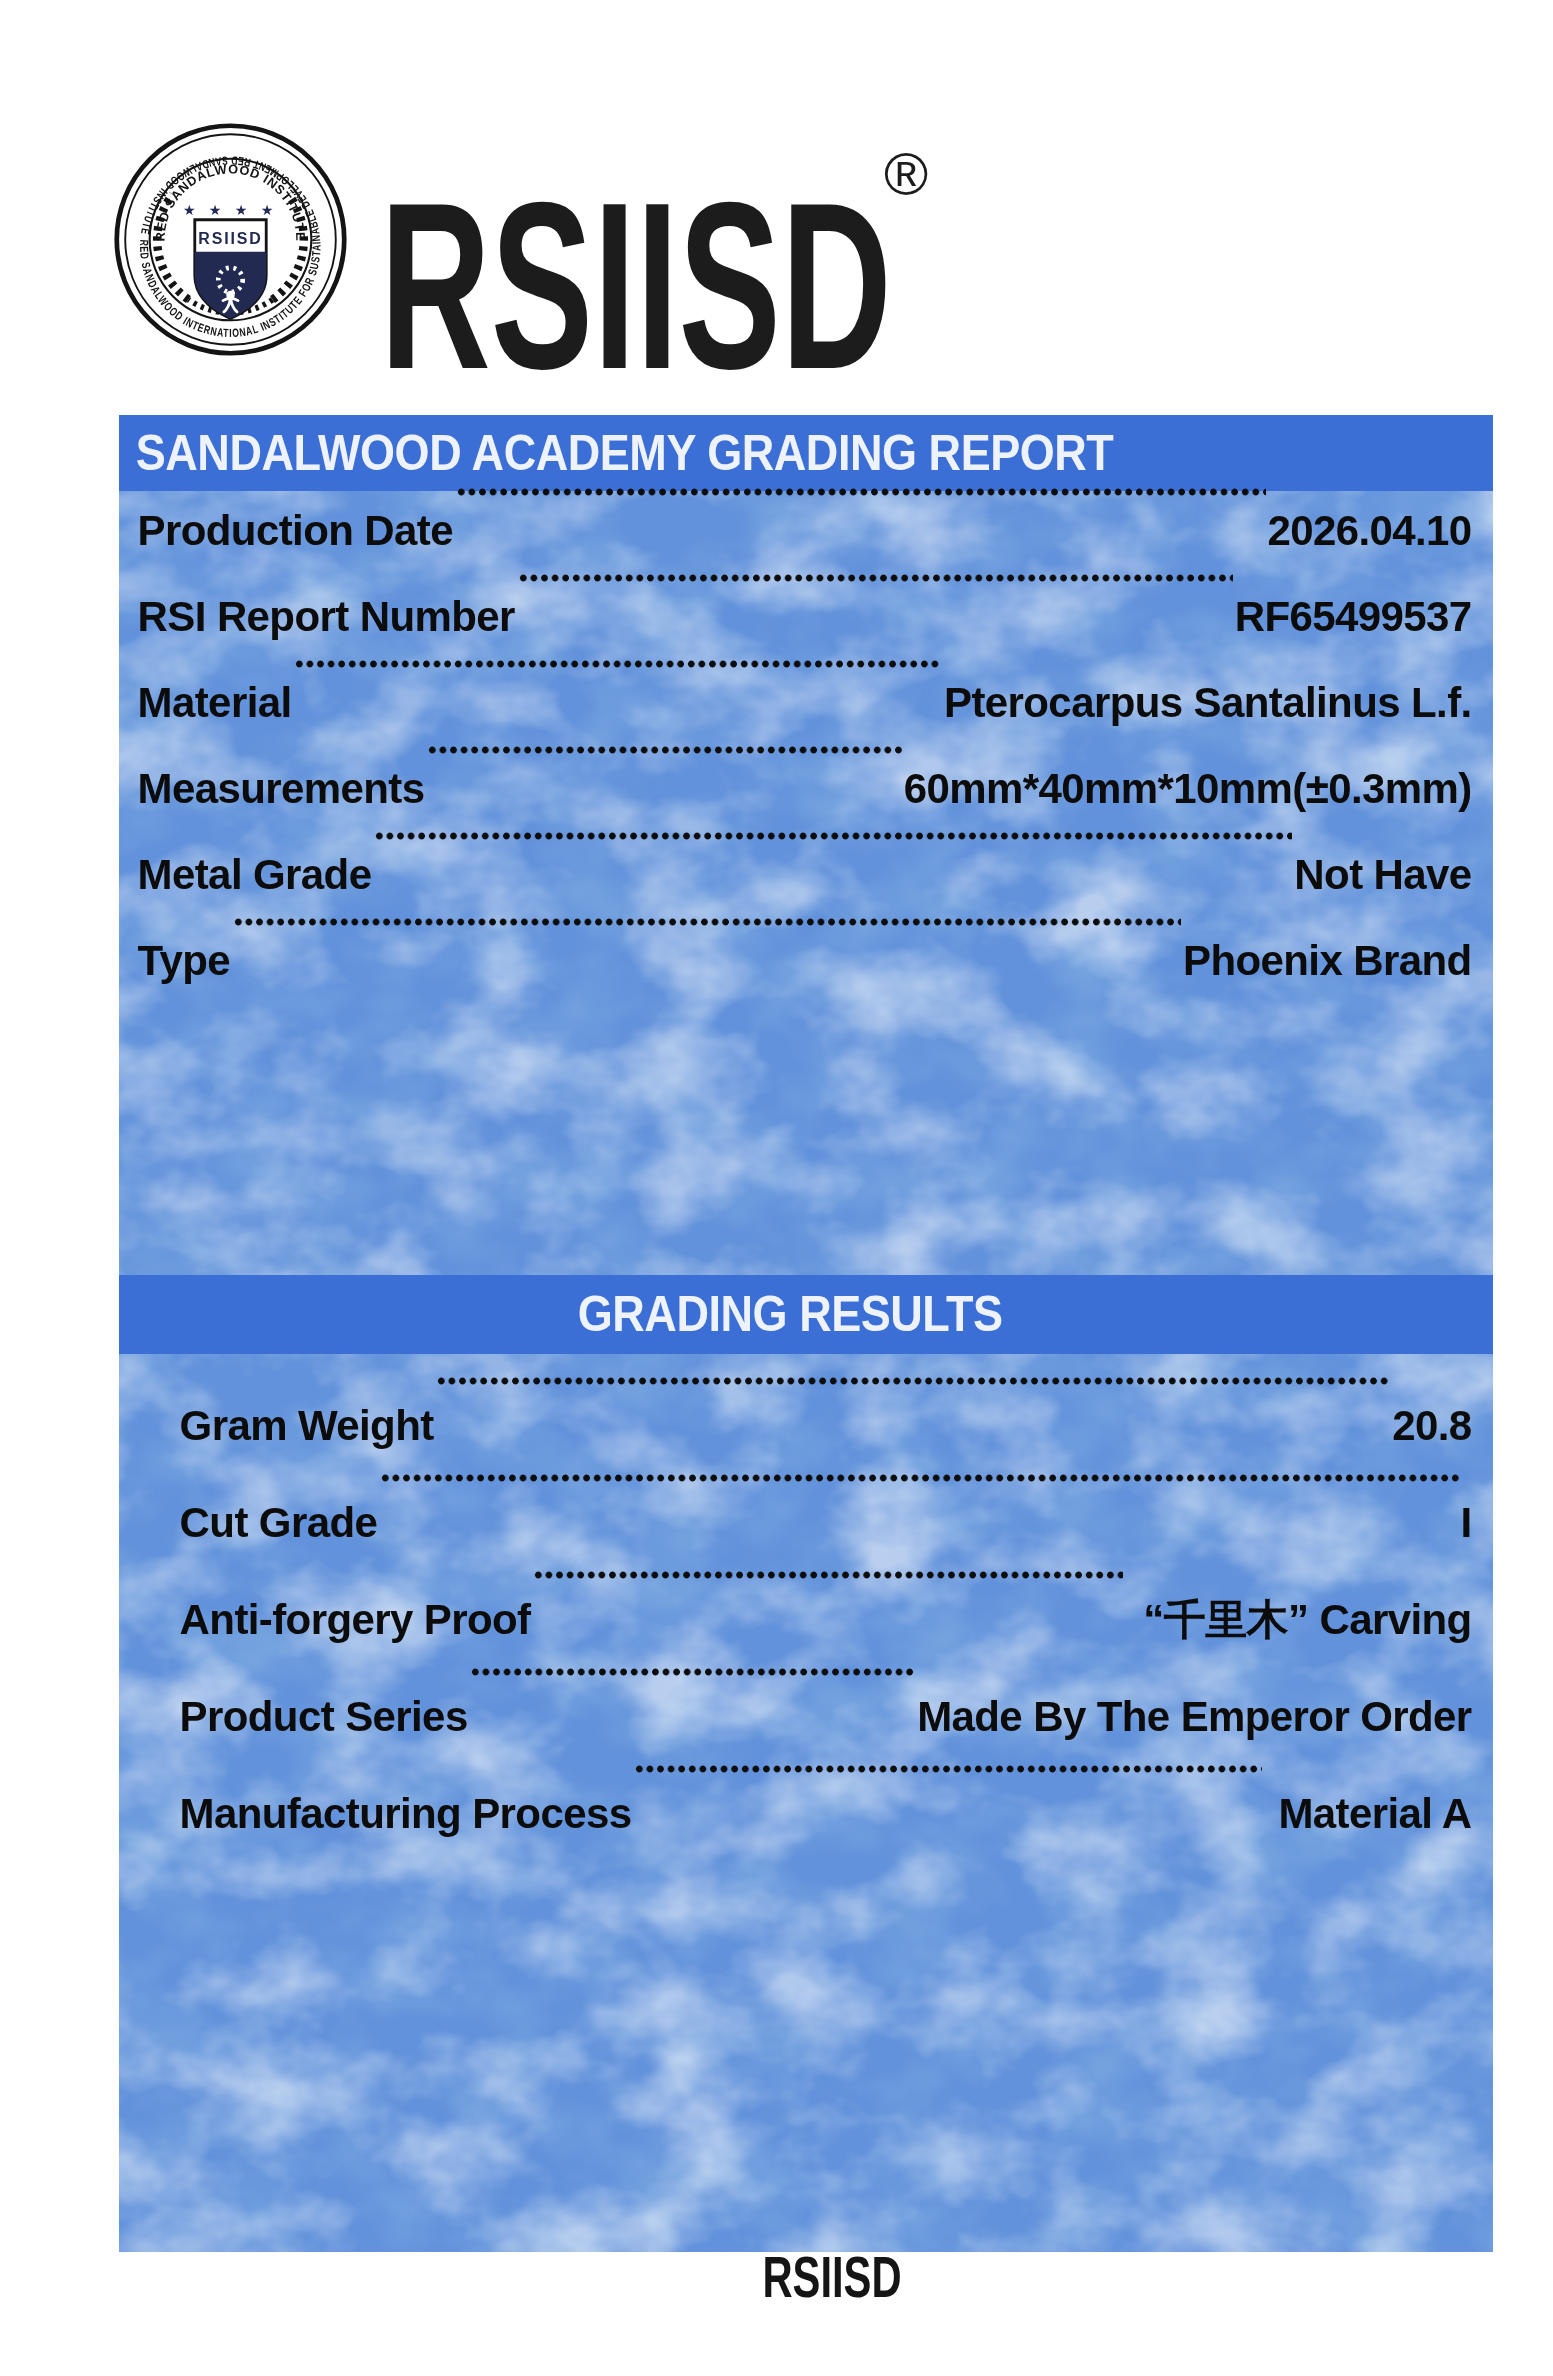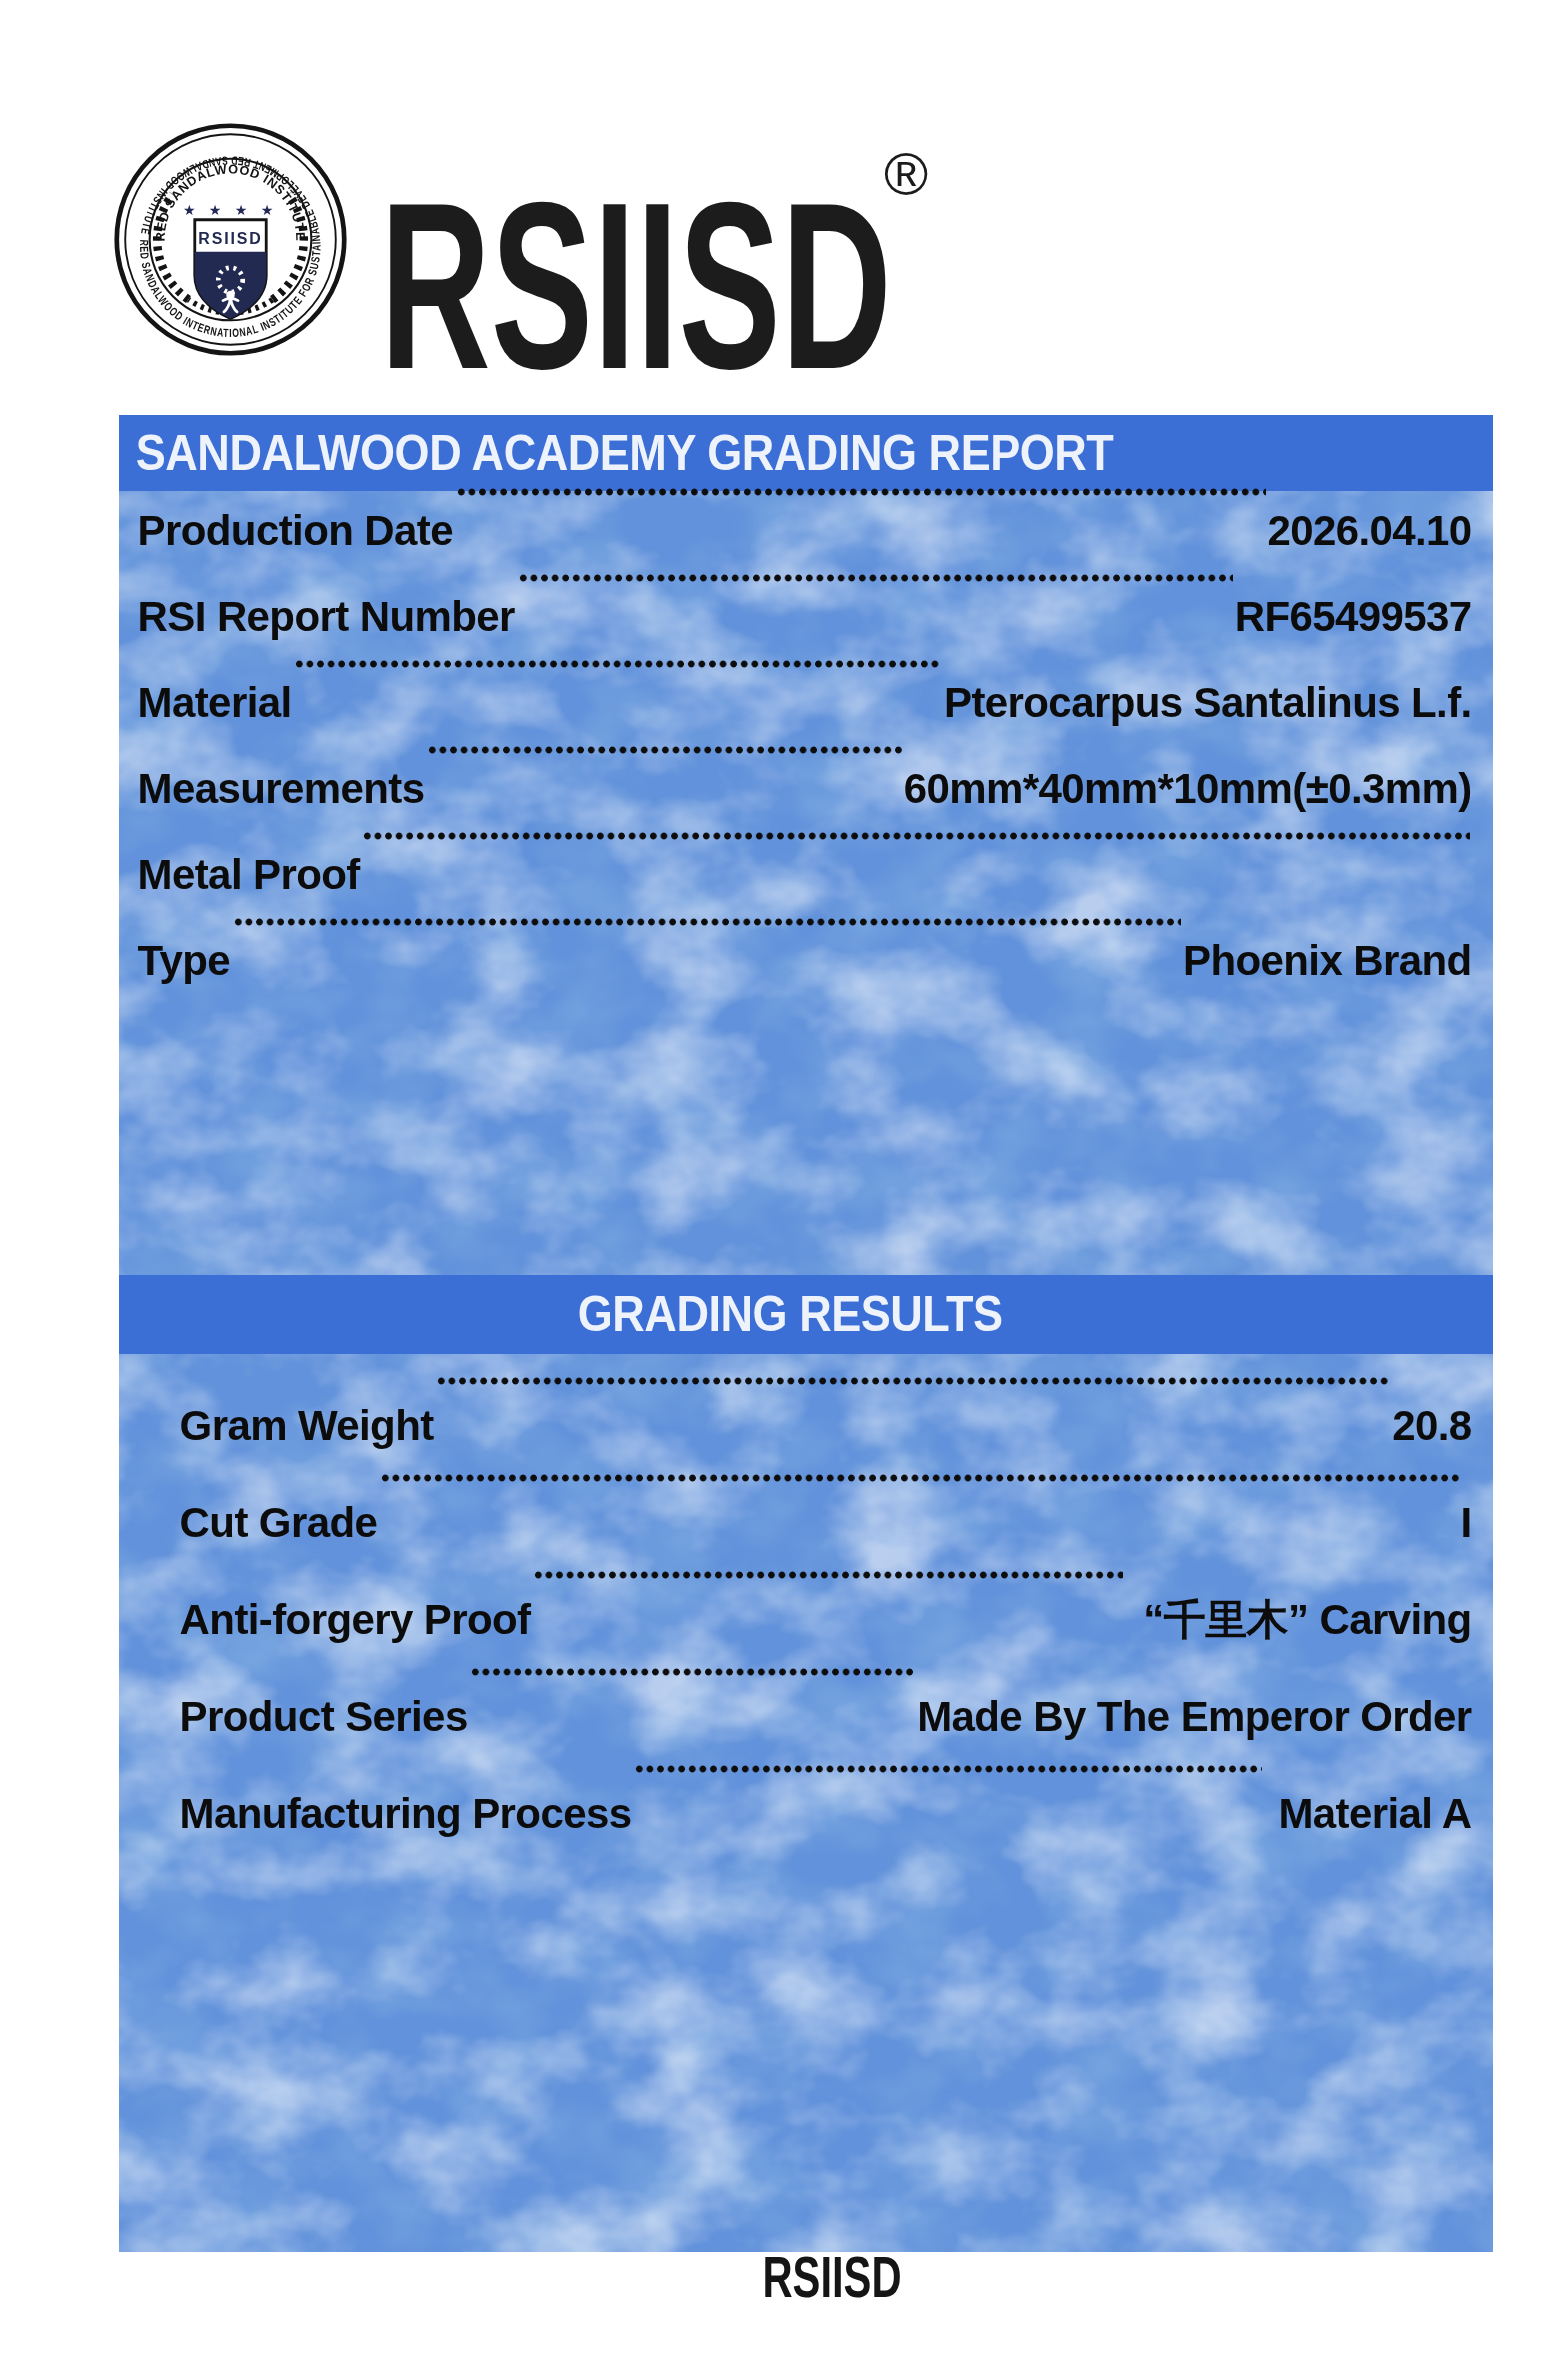--- a/index.html
+++ b/index.html
@@ -122,22 +122,23 @@
         <span class="flabel">Material</span>
         <span class="leader"></span>
         <span class="fvalue">Pterocarpus Santalinus L.f.</span>
       </div>
       <div class="row">
         <span class="flabel">Measurements</span>
         <span class="leader"></span>
         <span class="fvalue">60mm*40mm*10mm(±0.3mm)</span>
       </div>
       <div class="row">
-        <span class="flabel">Metal Proof</span>
+        <span class="flabel">Metal Grade</span>
         <span class="leader"></span>
+        <span class="fvalue">Not Have</span>
       </div>
       <div class="row">
         <span class="flabel">Type</span>
         <span class="leader"></span>
         <span class="fvalue">Phoenix Brand</span>
       </div>
     </div>
 
     <div class="bar bar2">
       <span class="bar-title">GRADING RESULTS</span>

